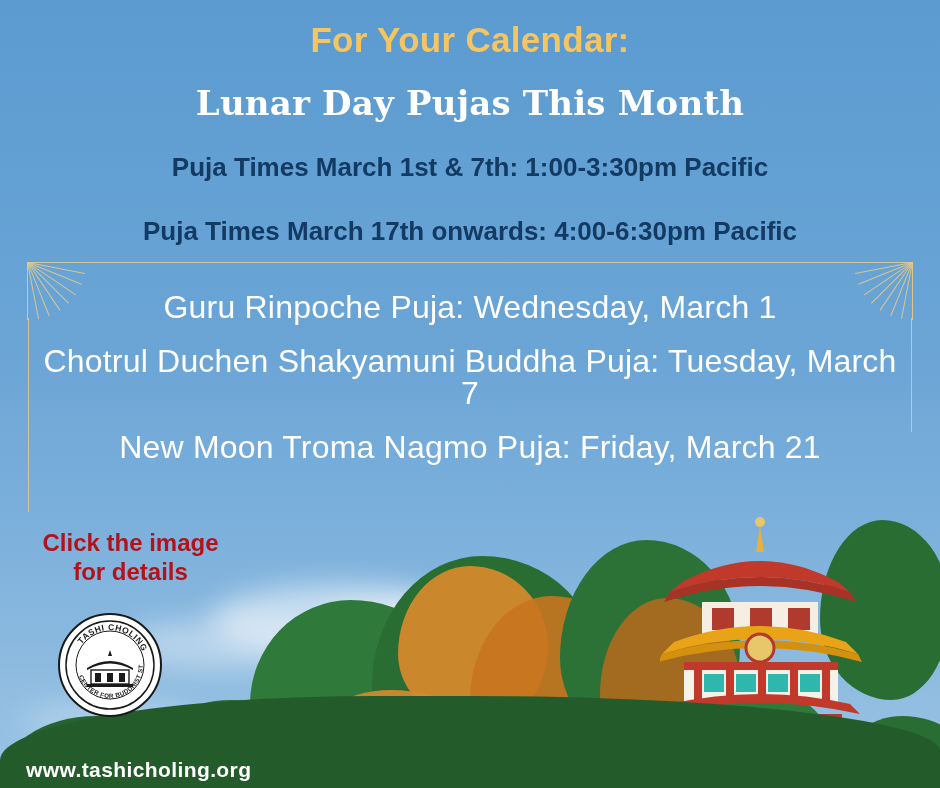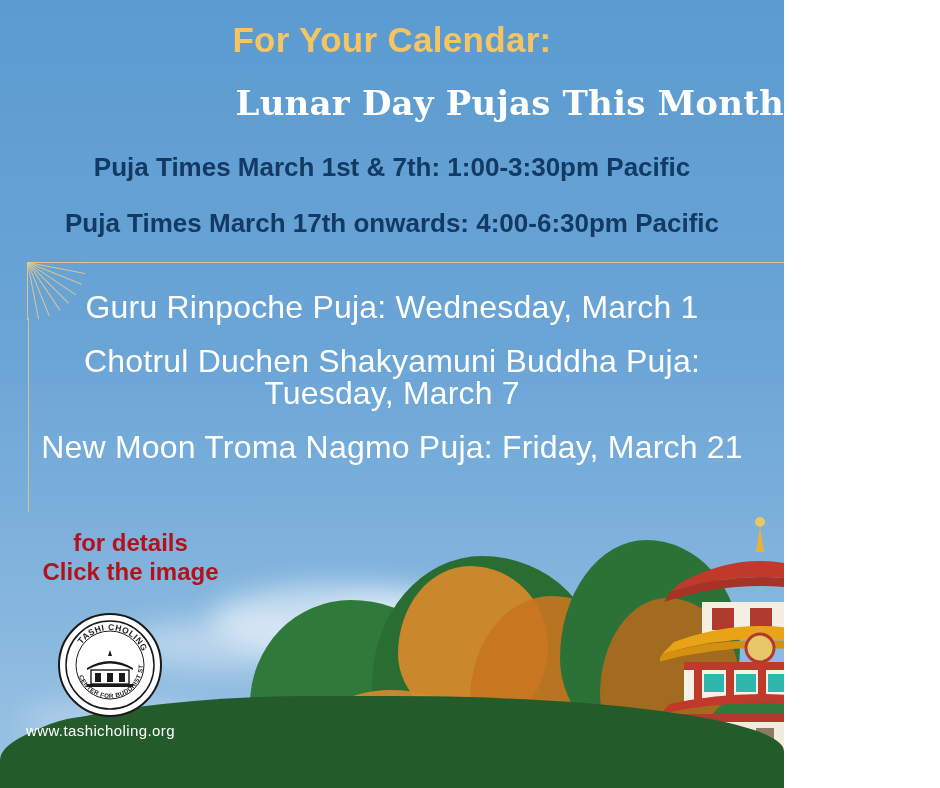--- a/index.html
+++ b/index.html
@@ -8,21 +8,21 @@
     padding: 0;
   }
   body {
     width: 940px;
     height: 788px;
     font-family: "Liberation Sans", sans-serif;
     overflow: hidden;
   }
   .poster {
     position: relative;
-    width: 784px;
+    width: 940px;
     height: 788px;
     background: linear-gradient(to bottom, #5b9bd0 0%, #6ba5d6 45%, #7fb2dc 70%, #9cc4e4 100%);
     overflow: hidden;
   }
 
   
   .cloud {
     position: absolute;
     background: rgba(255,255,255,0.55);
     border-radius: 50%;
@@ -46,30 +46,29 @@
     color: #f5c463;
     letter-spacing: .3px;
   }
   .headline.h2 {
     top: 83px;
     font-size: 34px;
     font-weight: bold;
     color: #ffffff;
     font-family: "DejaVu Serif", serif;
     letter-spacing: .2px;
-    text-align: right;
   }
   .headline.h3 {
     top: 152px;
     font-size: 26px;
     font-weight: bold;
     color: #123a63;
   }
   .headline.h4 {
-    top: 208px;
+    top: 216px;
     font-size: 26px;
     font-weight: bold;
     color: #123a63;
   }
 
   
   .frame {
     position: absolute;
     left: 28px;
     top: 262px;
@@ -139,24 +138,25 @@
     top: 612px;
     width: 106px;
     height: 106px;
   }
   .logo svg { display: block; }
 
   
   .website {
     position: absolute;
     left: 26px;
-    top: 722px;
-    font-size: 15px;
+    top: 758px;
+    font-size: 21px;
     color: #ffffff;
     letter-spacing: .4px;
+    font-weight: bold;
   }
 
   
   .tree {
     position: absolute;
     border-radius: 48% 52% 45% 55% / 55% 50% 50% 45%;
   }
   .ridge {
     position: absolute;
     left: 0; right: 0; bottom: 0;
@@ -273,22 +273,22 @@
       <rect x="156" y="216" width="18" height="34" fill="#8e7a5e"></rect>
       <rect x="14" y="254" width="176" height="22" fill="#cfcabb"></rect>
     </svg>
   </div>
 
   <div class="tree" style="left:598px; top:726px; width:150px; height:90px; background:#27632f;"></div>
   <div class="tree" style="left:840px; top:716px; width:130px; height:100px; background:#2a6d33;"></div>
   <div class="ridge" style="background:#235c2a;"></div>
 
   <div class="click-note">
+    <div>Click the image</div>
     <div>for details</div>
-    <div>Click the image</div>
   </div>
 
   <div class="logo">
     <svg width="106" height="106" viewBox="0 0 106 106">
       <circle cx="53" cy="53" r="51" fill="#ffffff" stroke="#1a1a1a" stroke-width="2"></circle>
       <circle cx="53" cy="53" r="44" fill="none" stroke="#1a1a1a" stroke-width="1.5"></circle>
       <circle cx="53" cy="53" r="34" fill="#ffffff" stroke="#1a1a1a" stroke-width="1"></circle>
 
       <path d="M30 56 Q53 42 76 56 L76 58 Q53 45 30 58 Z" fill="#1a1a1a"></path>
       <rect x="34" y="58" width="38" height="14" fill="none" stroke="#1a1a1a" stroke-width="1.4"></rect>

